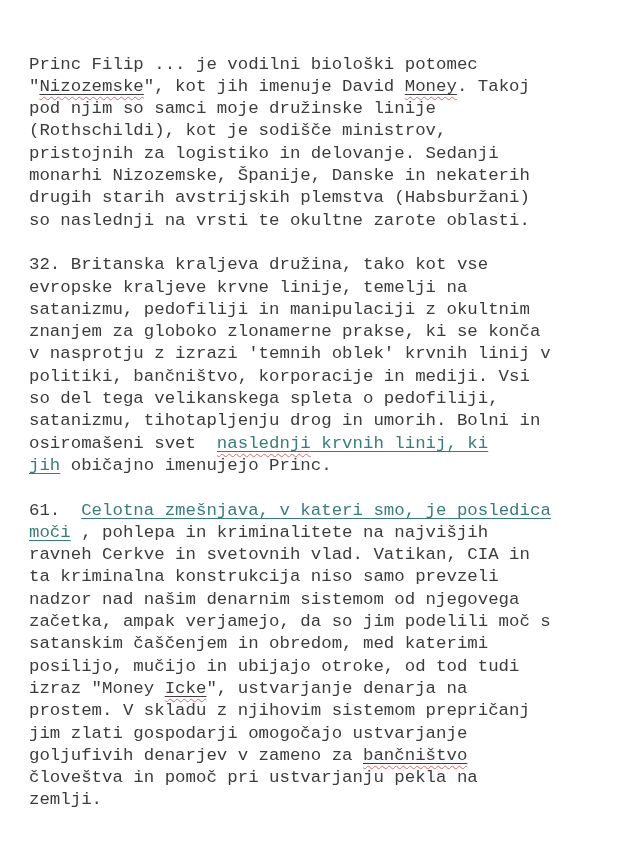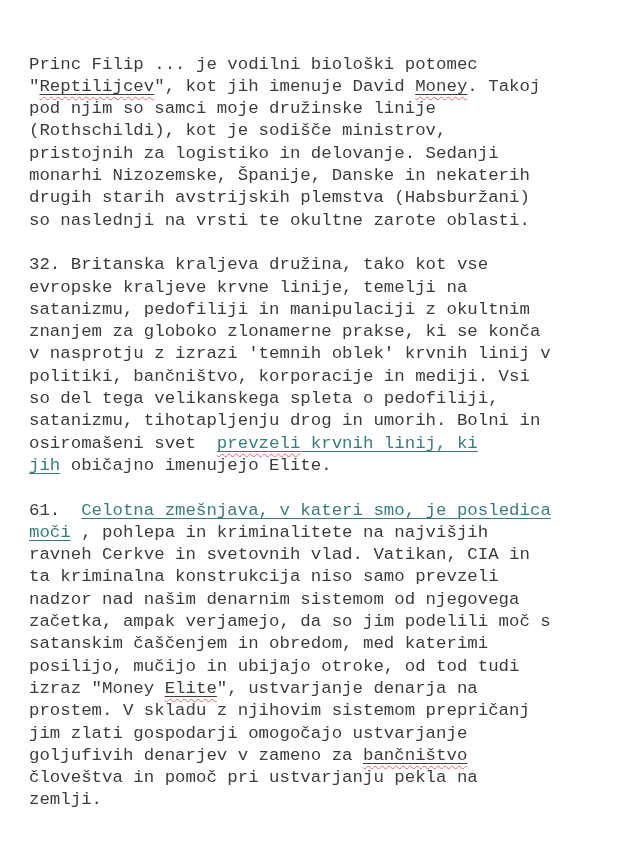--- a/index.html
+++ b/index.html
@@ -51,42 +51,42 @@
     text-underline-offset: 2.5px;
     text-decoration-skip-ink: none;
     cursor: pointer;
   }
 </style>
 </head>
 <body style="background: rgb(255, 255, 255);">
 
 <div class="doc">
   <div><div class="para"><span>Princ Filip ... je vodilni biološki potomec
-"</span><span class="sq"><span class="u">Reptilijcev</span></span><span>", kot jih imenuje David </span><span class="sq"><span class="u">Money</span></span><span>. Takoj
+"</span><span class="sq"><span class="u">Nizozemske</span></span><span>", kot jih imenuje David </span><span class="sq"><span class="u">Money</span></span><span>. Takoj
 pod njim so samci moje družinske linije
 (Rothschildi), kot je sodišče ministrov,
 pristojnih za logistiko in delovanje. Sedanji
 monarhi Nizozemske, Španije, Danske in nekaterih
 drugih starih avstrijskih plemstva (Habsburžani)
 so naslednji na vrsti te okultne zarote oblasti.</span></div><div class="para"><span>32. Britanska kraljeva družina, tako kot vse
 evropske kraljeve krvne linije, temelji na
 satanizmu, pedofiliji in manipulaciji z okultnim
 znanjem za globoko zlonamerne prakse, ki se konča
 v nasprotju z izrazi 'temnih oblek' krvnih linij v
 politiki, bančništvo, korporacije in mediji. Vsi
 so del tega velikanskega spleta o pedofiliji,
 satanizmu, tihotapljenju drog in umorih. Bolni in
-osiromašeni svet  </span><span class="sq"><a class="link">prevzeli</a></span><a class="link"> krvnih linij, ki
-jih</a><span> običajno imenujejo Elite.</span></div><div class="para"><span>61.  </span><a class="link">Celotna zmešnjava, v kateri smo, je posledica
+osiromašeni svet  </span><span class="sq"><a class="link">naslednji</a></span><a class="link"> krvnih linij, ki
+jih</a><span> običajno imenujejo Princ.</span></div><div class="para"><span>61.  </span><a class="link">Celotna zmešnjava, v kateri smo, je posledica
 moči</a><span> , pohlepa in kriminalitete na najvišjih
 ravneh Cerkve in svetovnih vlad. Vatikan, CIA in
 ta kriminalna konstrukcija niso samo prevzeli
 nadzor nad našim denarnim sistemom od njegovega
 začetka, ampak verjamejo, da so jim podelili moč s
 satanskim čaščenjem in obredom, med katerimi
 posilijo, mučijo in ubijajo otroke, od tod tudi
-izraz "Money </span><span class="sq"><span class="u">Elite</span></span><span>", ustvarjanje denarja na
+izraz "Money </span><span class="sq"><span class="u">Icke</span></span><span>", ustvarjanje denarja na
 prostem. V skladu z njihovim sistemom prepričanj
 jim zlati gospodarji omogočajo ustvarjanje
 goljufivih denarjev v zameno za </span><span class="sq"><span class="u">bančništvo</span></span><span>
 človeštva in pomoč pri ustvarjanju pekla na
 zemlji.</span></div></div>
 </div>
 
 </body></html>

